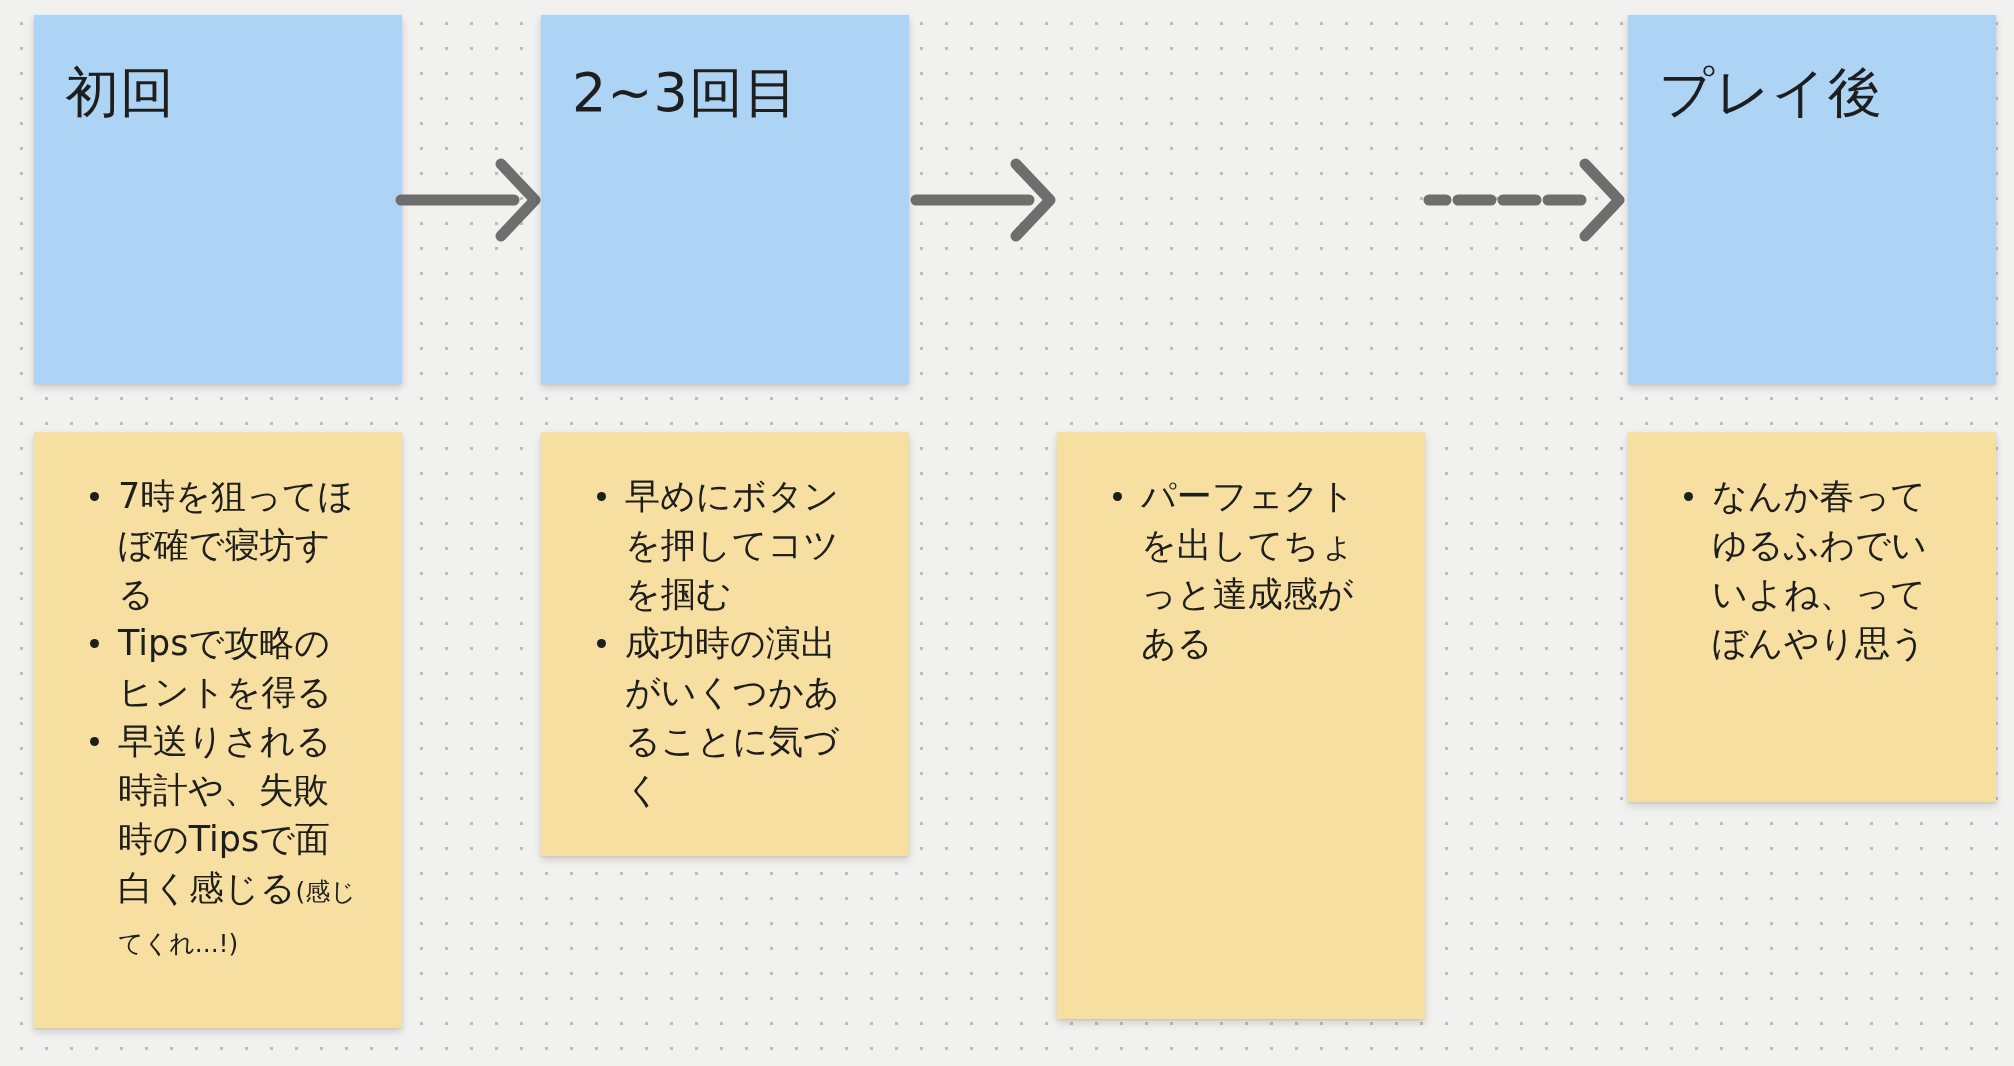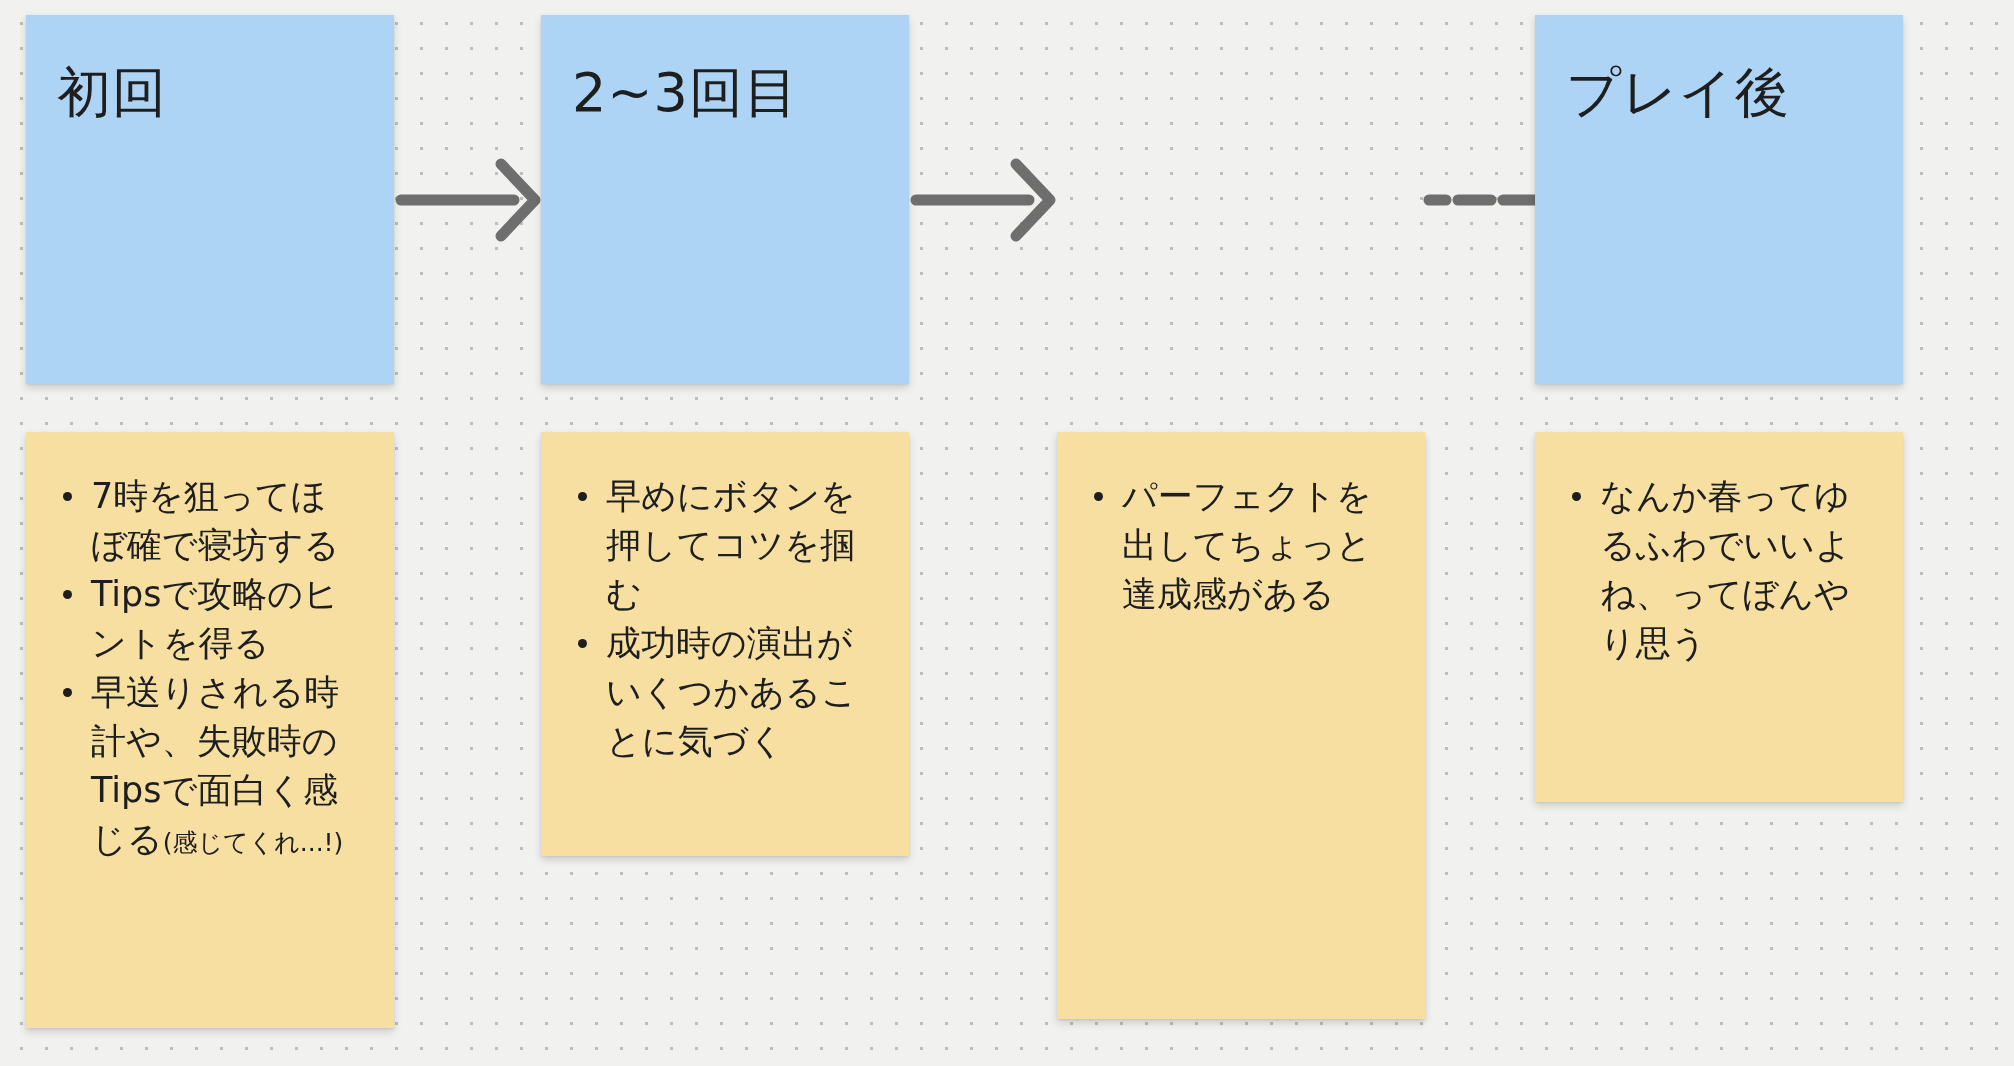--- a/index.html
+++ b/index.html
@@ -14,32 +14,32 @@
     font-family:"DejaVu Sans","Liberation Sans",sans-serif;
     color:#1e1e1e;
   }
   .note{
     position:absolute;
     width:368px;
     box-shadow:0 4px 8px rgba(0,0,0,0.15), 0 1px 2px rgba(0,0,0,0.08);
   }
   .note.blue{top:15px;height:369px;background:#add4f4;}
   .note.yellow{top:432px;background:#f6dfa1;}
-  .c1{left:26px}.c2{left:541px}.c3{left:1057px}.c4{left:1535px}
+  .c1{left:34px}.c2{left:541px}.c3{left:1057px}.c4{left:1628px}
   .h1{height:596px}.h2{height:424px}.h3{height:587px}.h4{height:370px}
   .note-title{
     padding:42px 20px 0 31px;
     font-size:54px;
     font-weight:500;
     letter-spacing:1px;
     white-space:nowrap;
   }
   ul.bullets{
     margin:0;
-    padding:40px 40px 0 65px;
+    padding:40px 40px 0 84px;
     list-style:none;
     font-size:35px;
     line-height:49px;
     font-weight:500;
   }
   ul.bullets li{position:relative;}
   ul.bullets li::before{
     content:"";
     position:absolute;
     left:-28px;top:20px;

